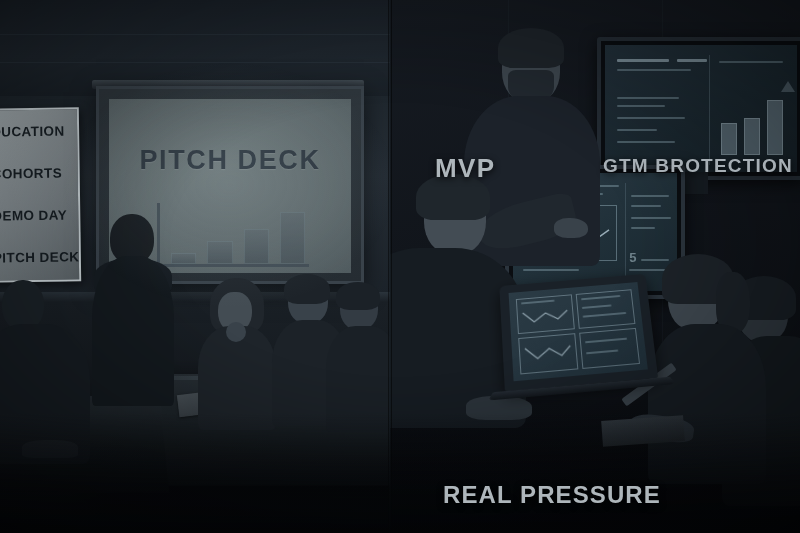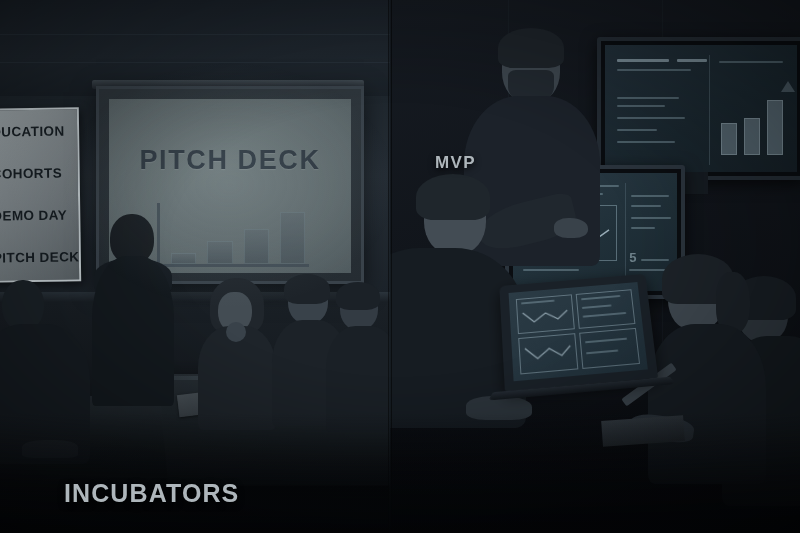--- a/index.html
+++ b/index.html
@@ -130,21 +130,21 @@
   
   .p-head{position:absolute;border-radius:46% 46% 42% 42%;}
   .p-torso{position:absolute;border-radius:40% 40% 6% 6%;}
 
   
   .cap{position:absolute;z-index:70;color:#aeb6bb;font-weight:700;
      text-shadow:0 2px 7px rgba(0,0,0,.9);letter-spacing:1.1px;}
   .cap-incubators{left:64px;top:479px;font-size:25px;}
   .cap-realpressure{left:443px;top:481px;font-size:24px;}
   .cap-execution{left:440px;top:56px;font-size:26px;letter-spacing:1.4px;}
-  .cap-mvp{left:435px;top:153px;font-size:17px;letter-spacing:1.4px;}
+  .cap-mvp{left:435px;top:153px;font-size:26px;letter-spacing:1.4px;}
   .cap-gtm{left:603px;top:155px;font-size:19px;letter-spacing:1.2px;color:#a7afb5;}
 </style>
 </head>
 <body>
 
 <div class="scene">
 
   <div class="panel panel-left">
 
     <div class="wall-top"></div>
@@ -331,16 +331,17 @@
       <div style="position:absolute;left:4px;top:0;width:64px;height:44px;background:#181e24;border-radius:50% 50% 24% 24%;"></div>
       <div class="p-torso" style="left:-6px;top:60px;width:112px;height:170px;background:#141a1f;"></div>
     </div>
 
   </div>
 
   <div class="divider"></div>
   <div class="darkfloor"></div>
   <div class="vignette"></div>
 
-  <div class="cap cap-incubators">INCUBATORS</div>
+  <div class="cap cap-realpressure">REAL PRESSURE</div>
   <div class="cap cap-mvp">MVP</div>
+  <div class="cap cap-gtm">GTM BROTECTION</div>
 
 </div>
 
 </body></html>

